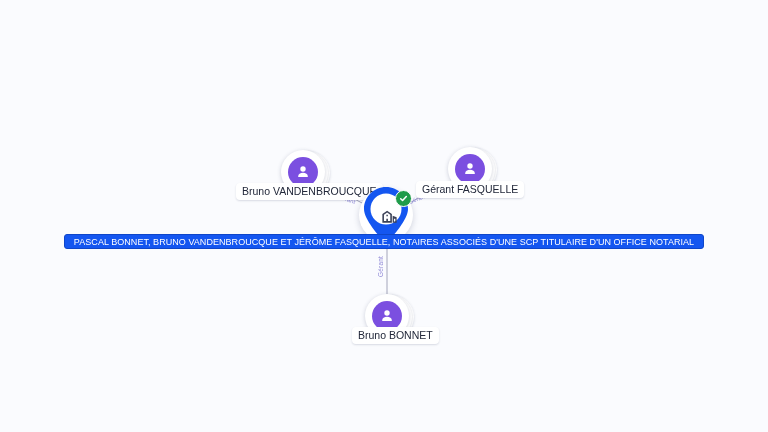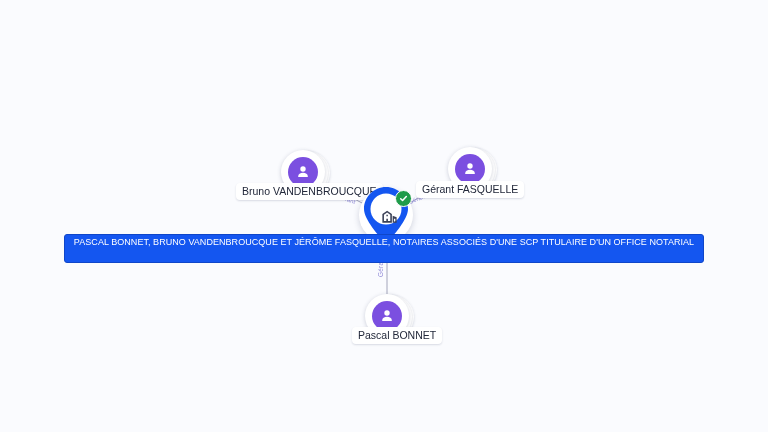--- a/index.html
+++ b/index.html
@@ -129,21 +129,21 @@
     align-items: center;
     justify-content: center;
   }
 
   
   .company-banner {
     position: absolute;
     left: 64px;
     top: 234px;
     width: 640px;
-    height: 29px;
+    height: 15px;
     background: #1456f0;
     border: 1px solid #0f46c9;
     border-radius: 3px;
     color: #ffffff;
     font-size: 9px;
     line-height: 15px;
     letter-spacing: 0.05px;
     text-align: center;
     white-space: nowrap;
     overflow: hidden;
@@ -218,21 +218,21 @@
     <div class="person-stack"></div>
     <div class="person-stack2"></div>
     <div class="person-disc"></div>
     <div class="person-avatar">
       <svg width="18" height="18" viewBox="0 0 24 24" fill="#ffffff">
         <circle cx="12" cy="8" r="3.6"></circle>
         <path d="M12 13c-3.6 0-6.4 2.1-6.4 4.6v1.2h12.8v-1.2C18.4 15.1 15.6 13 12 13z"></path>
       </svg>
     </div>
   </div>
-  <div class="node-label" style="left:352px; top:327px;">Pascal BONNET</div>
+  <div class="node-label" style="left:352px; top:327px;">Bruno BONNET</div>
 
   <div class="company-node" style="left:359px; top:188px;">
     <div class="company-halo"></div>
 
     <svg class="pin-svg" width="48" height="58" viewBox="0 0 48 58">
       <path d="M24 1 C11.8 1 2 10.8 2 23 C2 33.5 17 50 22.2 56.2 C23.2 57.3 24.8 57.3 25.8 56.2 C31 50 46 33.5 46 23 C46 10.8 36.2 1 24 1 Z" fill="#1456f0"></path>
       <circle cx="24" cy="23" r="15.5" fill="#ffffff"></circle>
     </svg>
 
     <div class="company-icon">

